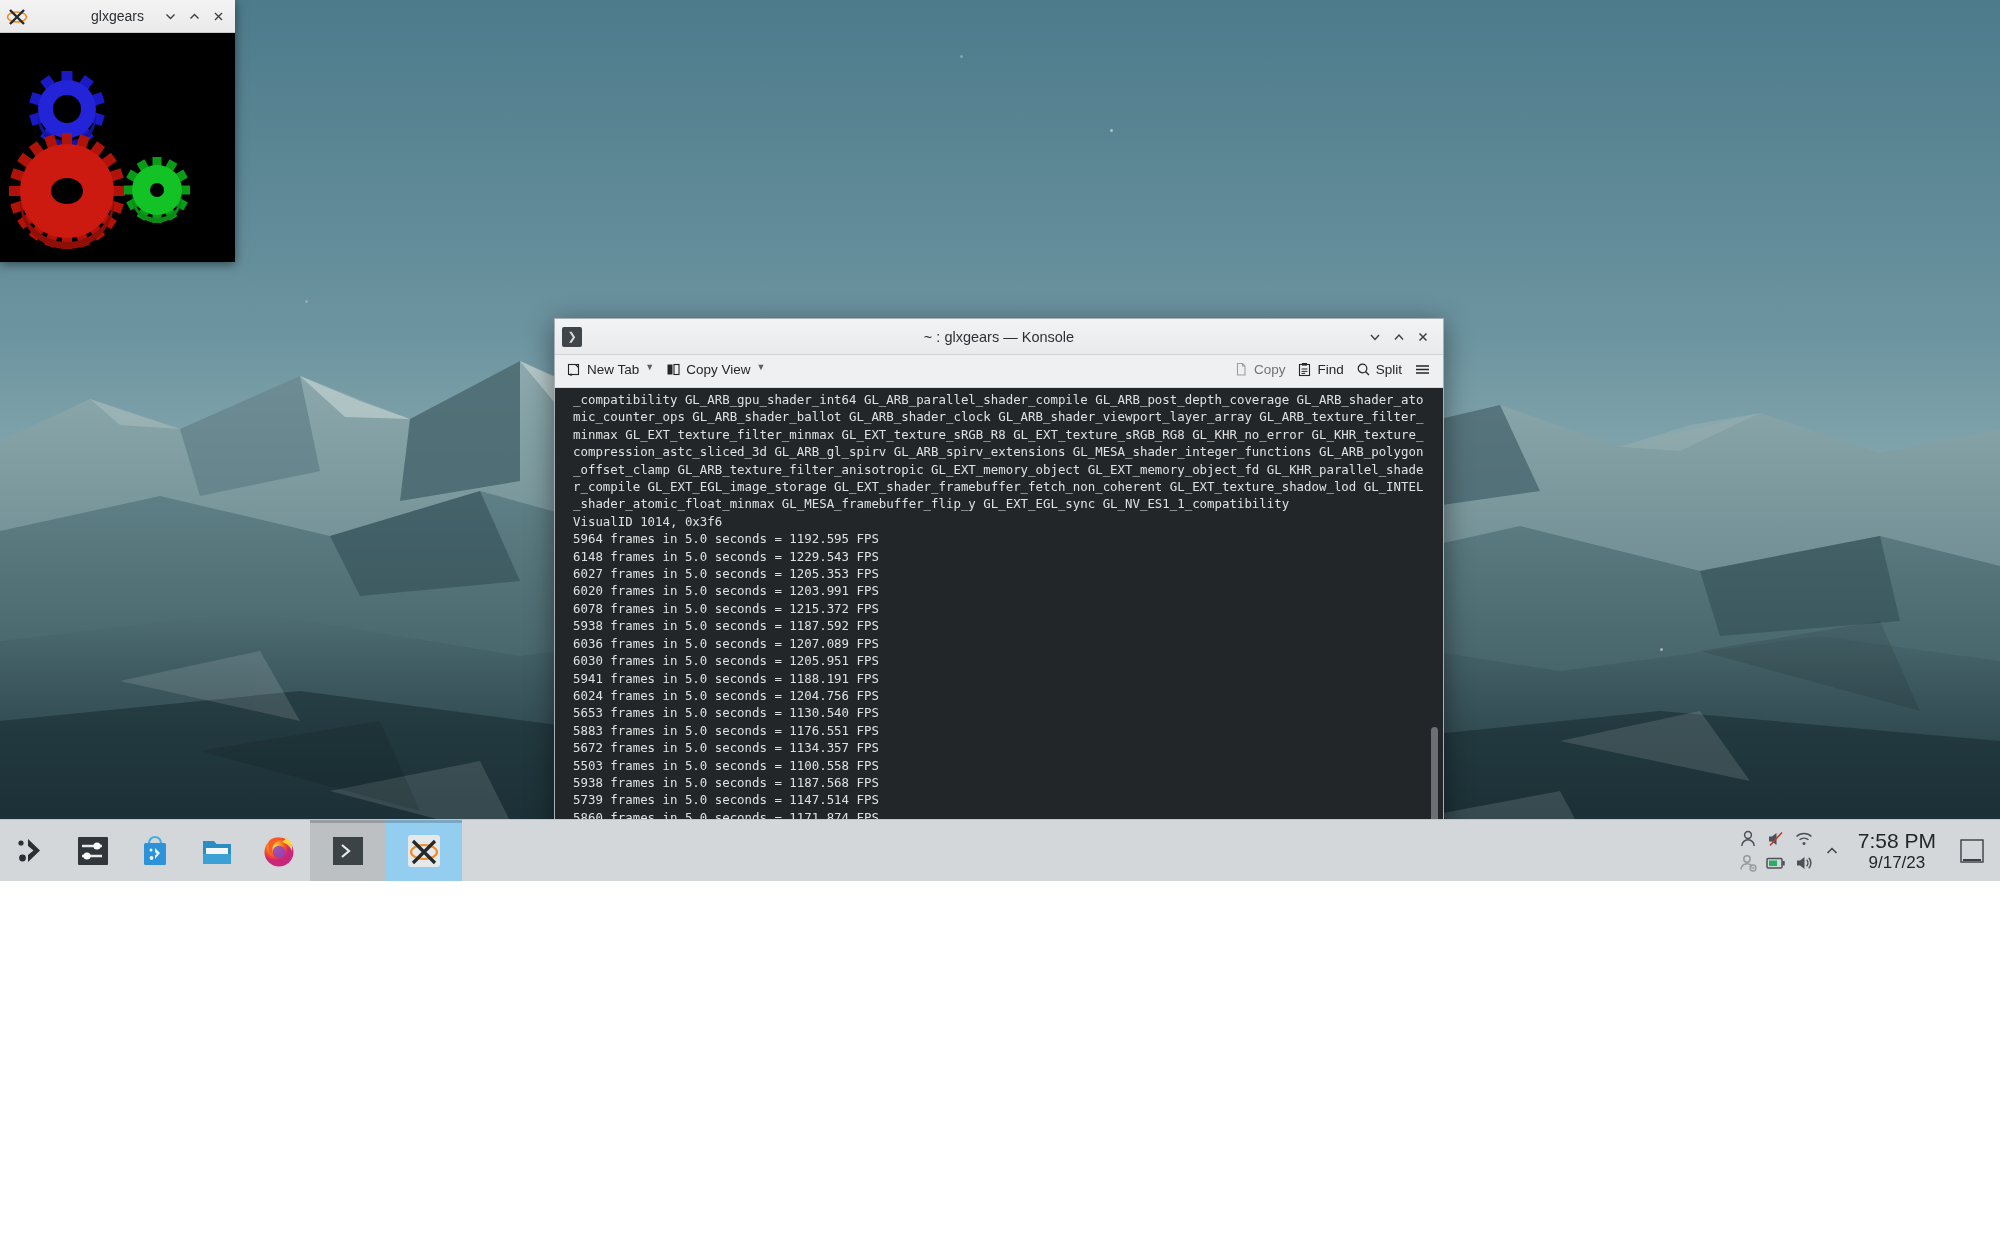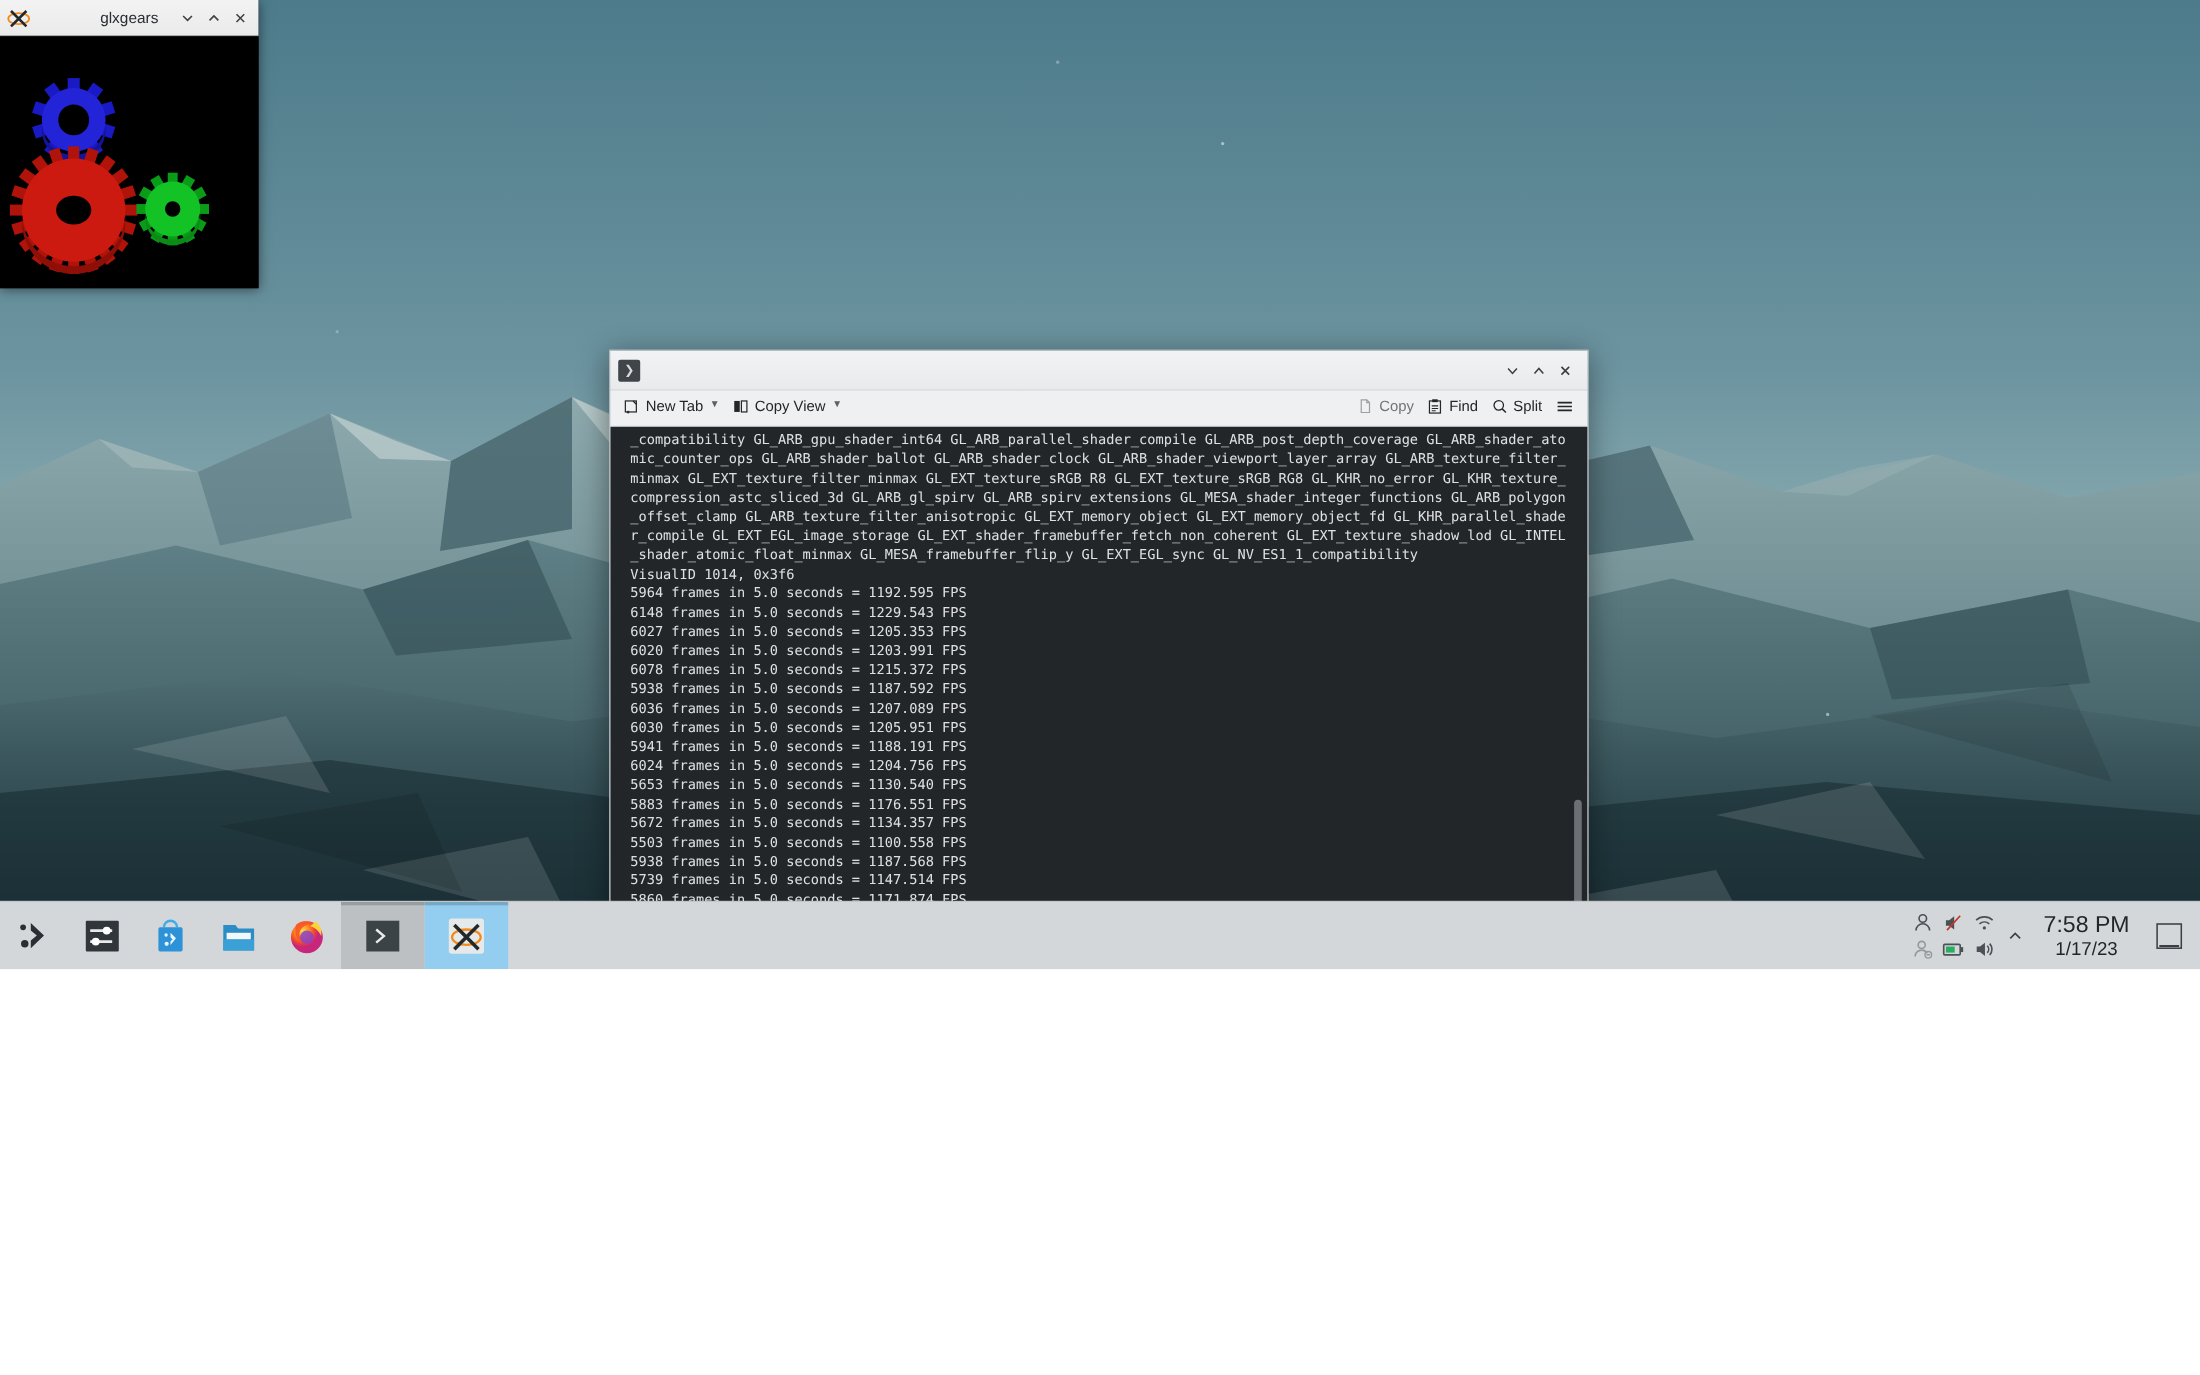--- a/index.html
+++ b/index.html
@@ -303,20 +303,21 @@
           <circle r="7" fill="#000"></circle>
           <path d="M -25 3 A 25 25 0 0 0 25 3 L 25 8 A 25 25 0 0 1 -25 8 Z" fill="#0b8a16"></path>
         </g>
       </svg>
     </div>
   </div>
 
   <div id="konsole-window">
     <div id="kon-titlebar">
       <span id="kon-tabicon">❯</span>
+      <div id="kon-title">~ : glxgears — Konsole</div>
       <div id="kon-controls">
         <span class="wbtn">
           <svg width="14" height="14" viewBox="0 0 14 14">
               <path d="M3 5 L7 9.5 L11 5" stroke="#3b4045" stroke-width="1.4" fill="none"></path>
             </svg>
         </span>
         <span class="wbtn">
           <svg width="14" height="14" viewBox="0 0 14 14">
               <path d="M3 9.5 L7 5 L11 9.5" stroke="#3b4045" stroke-width="1.4" fill="none"></path>
             </svg>
@@ -533,21 +534,21 @@
       </div>
 
       <div id="tray-expand">
         <svg width="16" height="16" viewBox="0 0 16 16">
             <path d="M3.5 10 L8 5.5 L12.5 10" stroke="#3b4045" stroke-width="1.5" fill="none"></path>
           </svg>
       </div>
 
       <div id="clock">
         <div class="time">7:58 PM</div>
-        <div class="date">1/17/23</div>
+        <div class="date">9/17/23</div>
       </div>
 
       <div id="peek">
         <svg width="30" height="30" viewBox="0 0 30 30">
           <rect x="4" y="4" width="22" height="22" fill="none" stroke="#3b4045" stroke-width="1.4"></rect>
           <path d="M6 24 h18" stroke="#3b4045" stroke-width="2"></path>
         </svg>
       </div>
     </div>
   </div>

